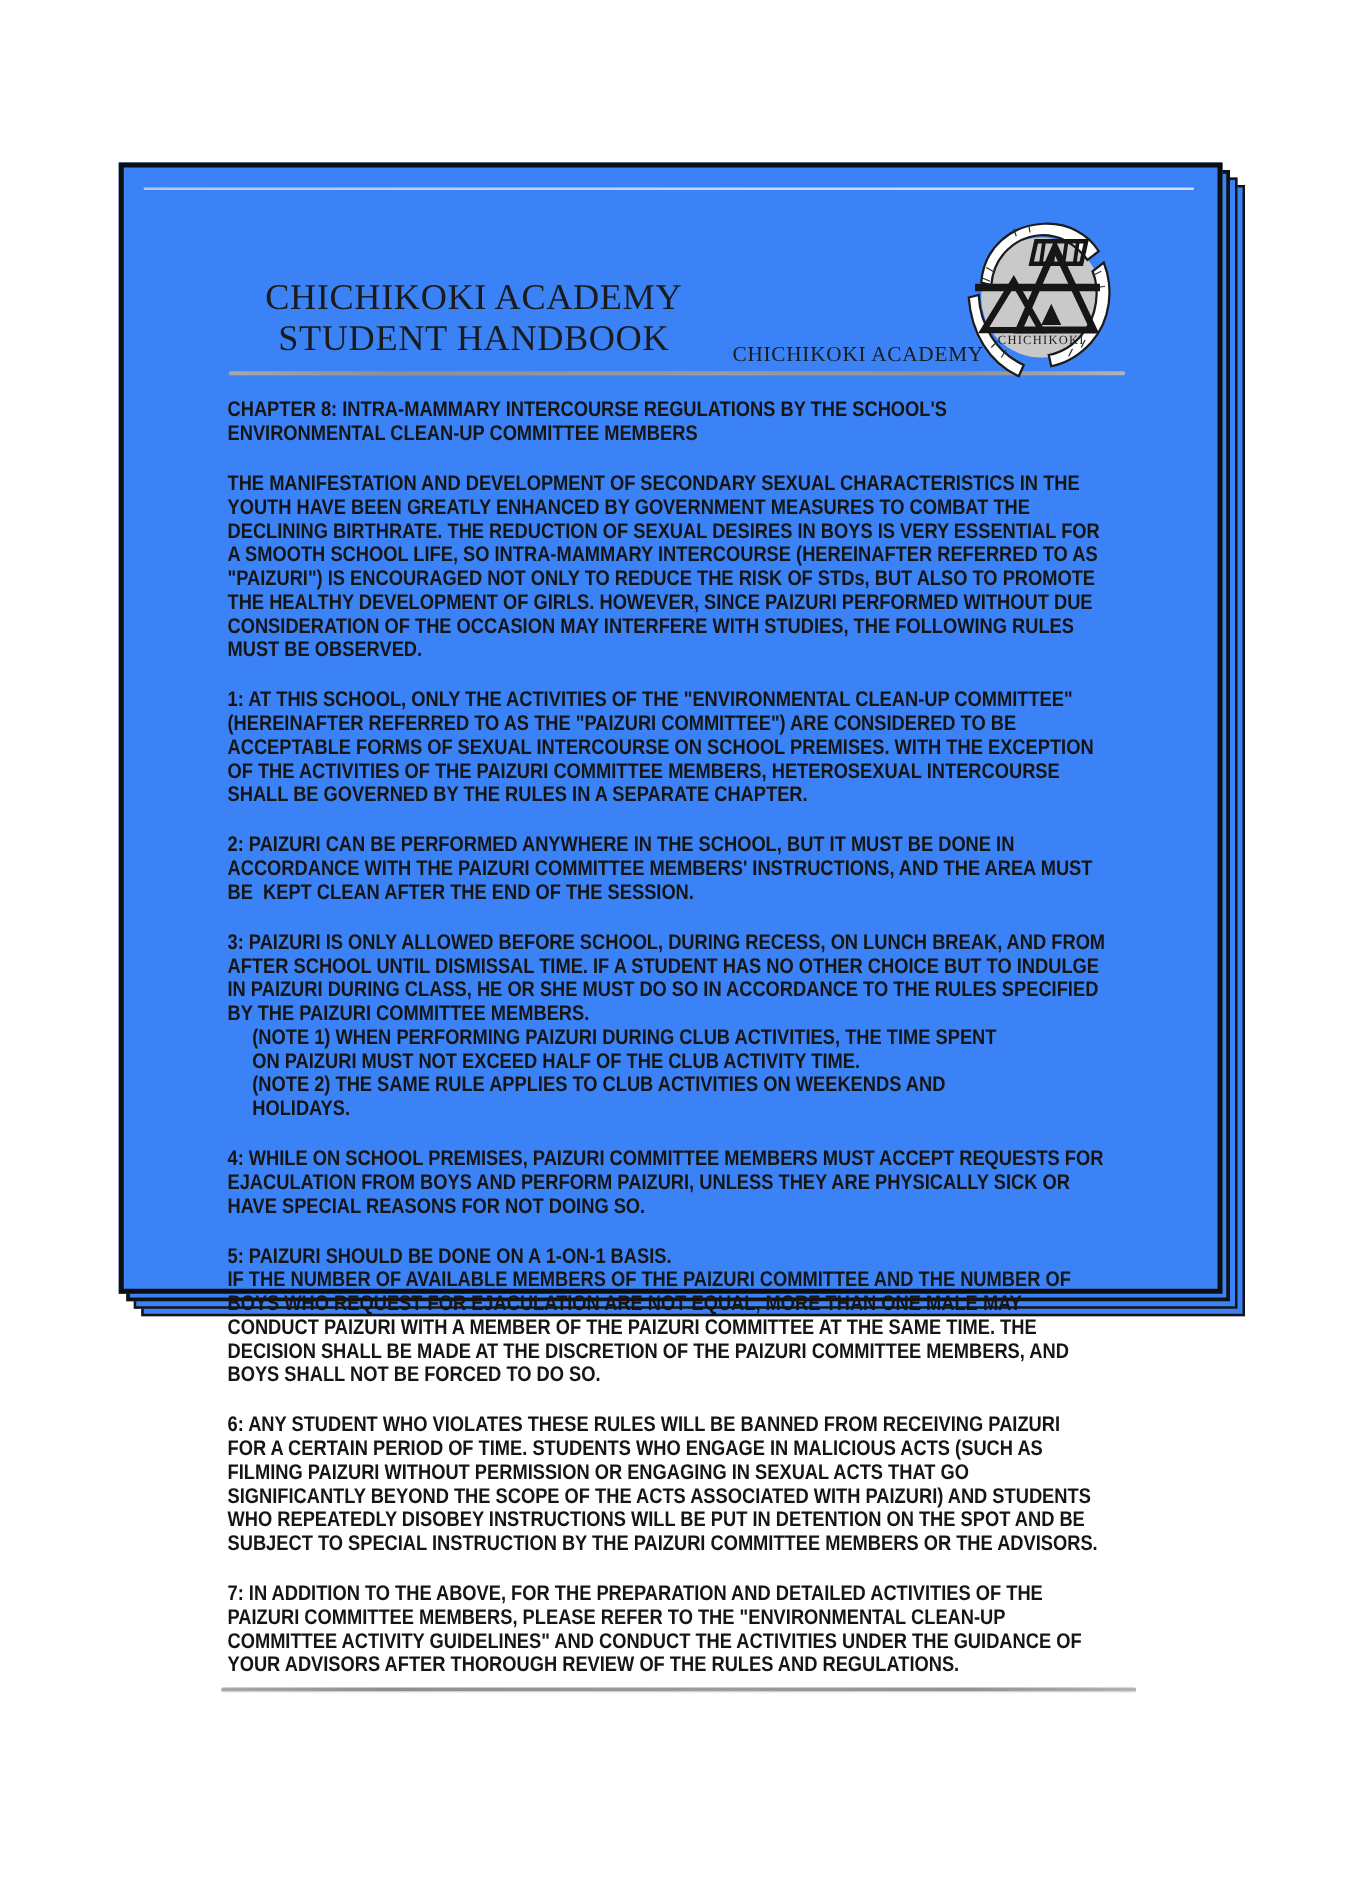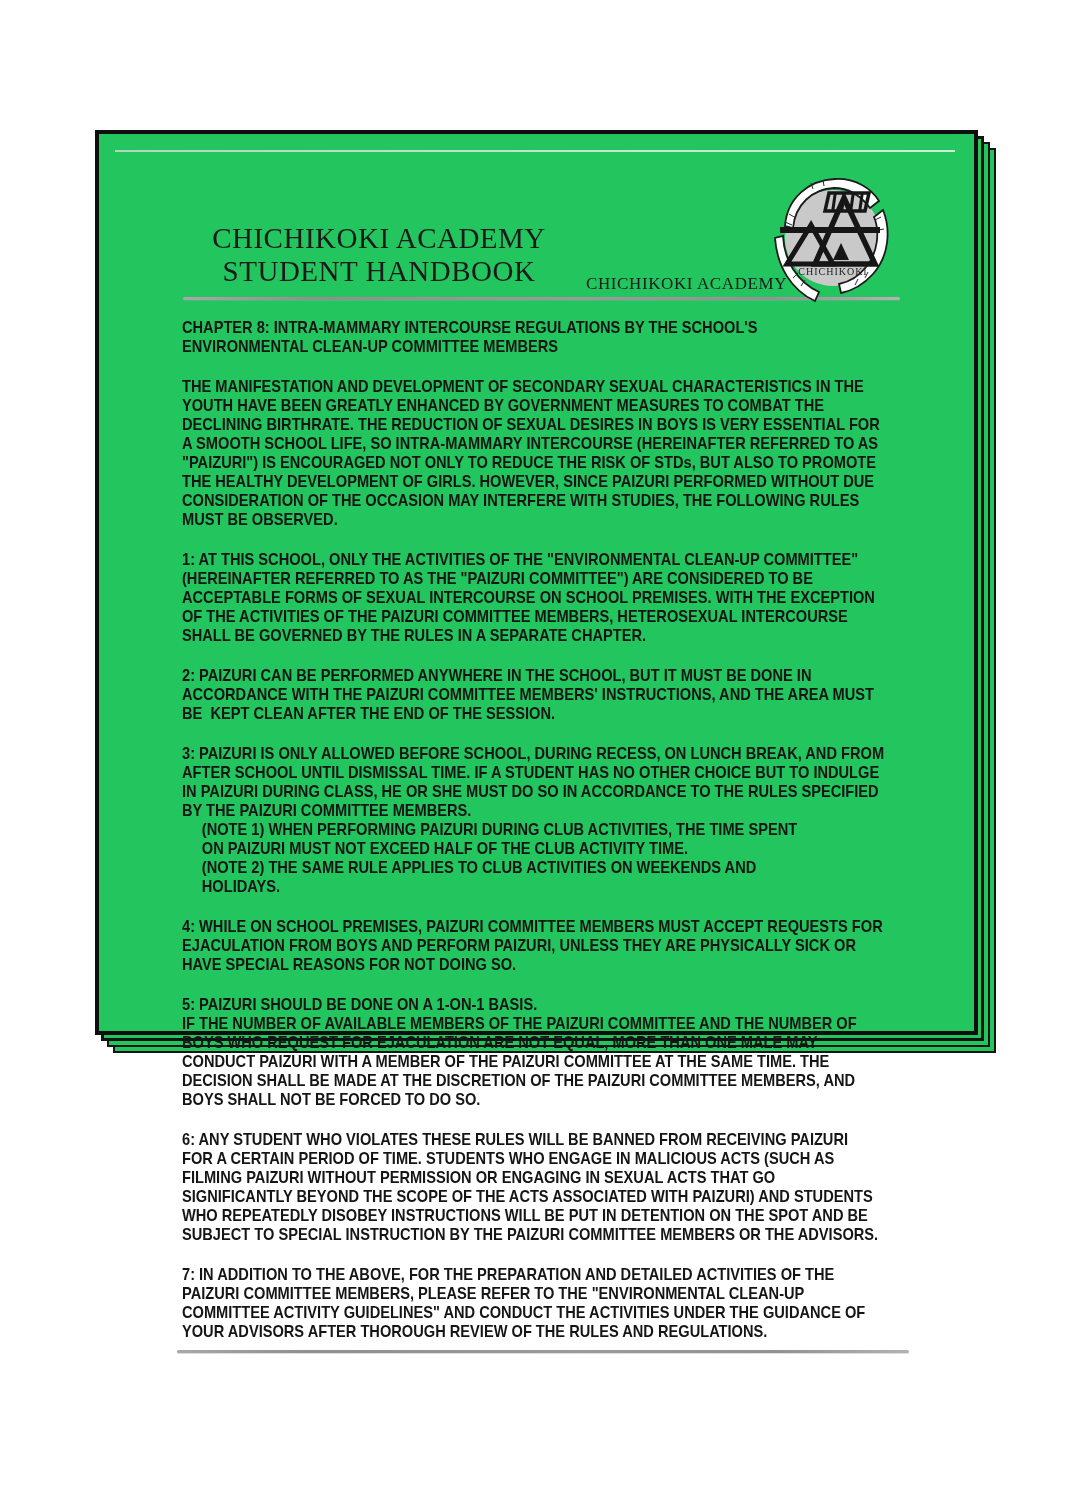--- a/index.html
+++ b/index.html
@@ -1,18 +1,18 @@
 <!DOCTYPE html>
 <html><head>
 <meta charset="utf-8">
 <style>
   html,body{margin:0;padding:0;background:#ffffff;}
   .canvas{position:relative;width:1080px;height:1510px;background:#ffffff;overflow:hidden;
           font-family:"Liberation Sans",sans-serif;}
-  .page{position:absolute;width:883px;height:905px;background:#22c55e;box-sizing:border-box;}
+  .page{position:absolute;width:883px;height:905px;background:#3b82f6;box-sizing:border-box;}
   .page.back3{left:113px;top:148px;border:2px solid #141414;}
   .page.back2{left:107px;top:142px;border:2px solid #141414;}
   .page.back1{left:101px;top:136px;border:3px solid #121212;}
   .page.main{left:95px;top:130px;border:4px solid #0e0e0e;}
   .artifact-line{position:absolute;left:16px;top:16px;width:840px;height:2px;
     background:linear-gradient(90deg,#d9d9d9,#ececec 55%,#f7f7f7);opacity:.8;}
   .title-block{position:absolute;left:100px;top:88px;width:360px;text-align:center;
     font-family:"Liberation Serif",serif;font-size:29px;line-height:33px;color:#1b1b1b;
     letter-spacing:.5px;white-space:pre-line;}
   .academy-name{position:absolute;left:487px;top:140px;font-family:"Liberation Serif",serif;

